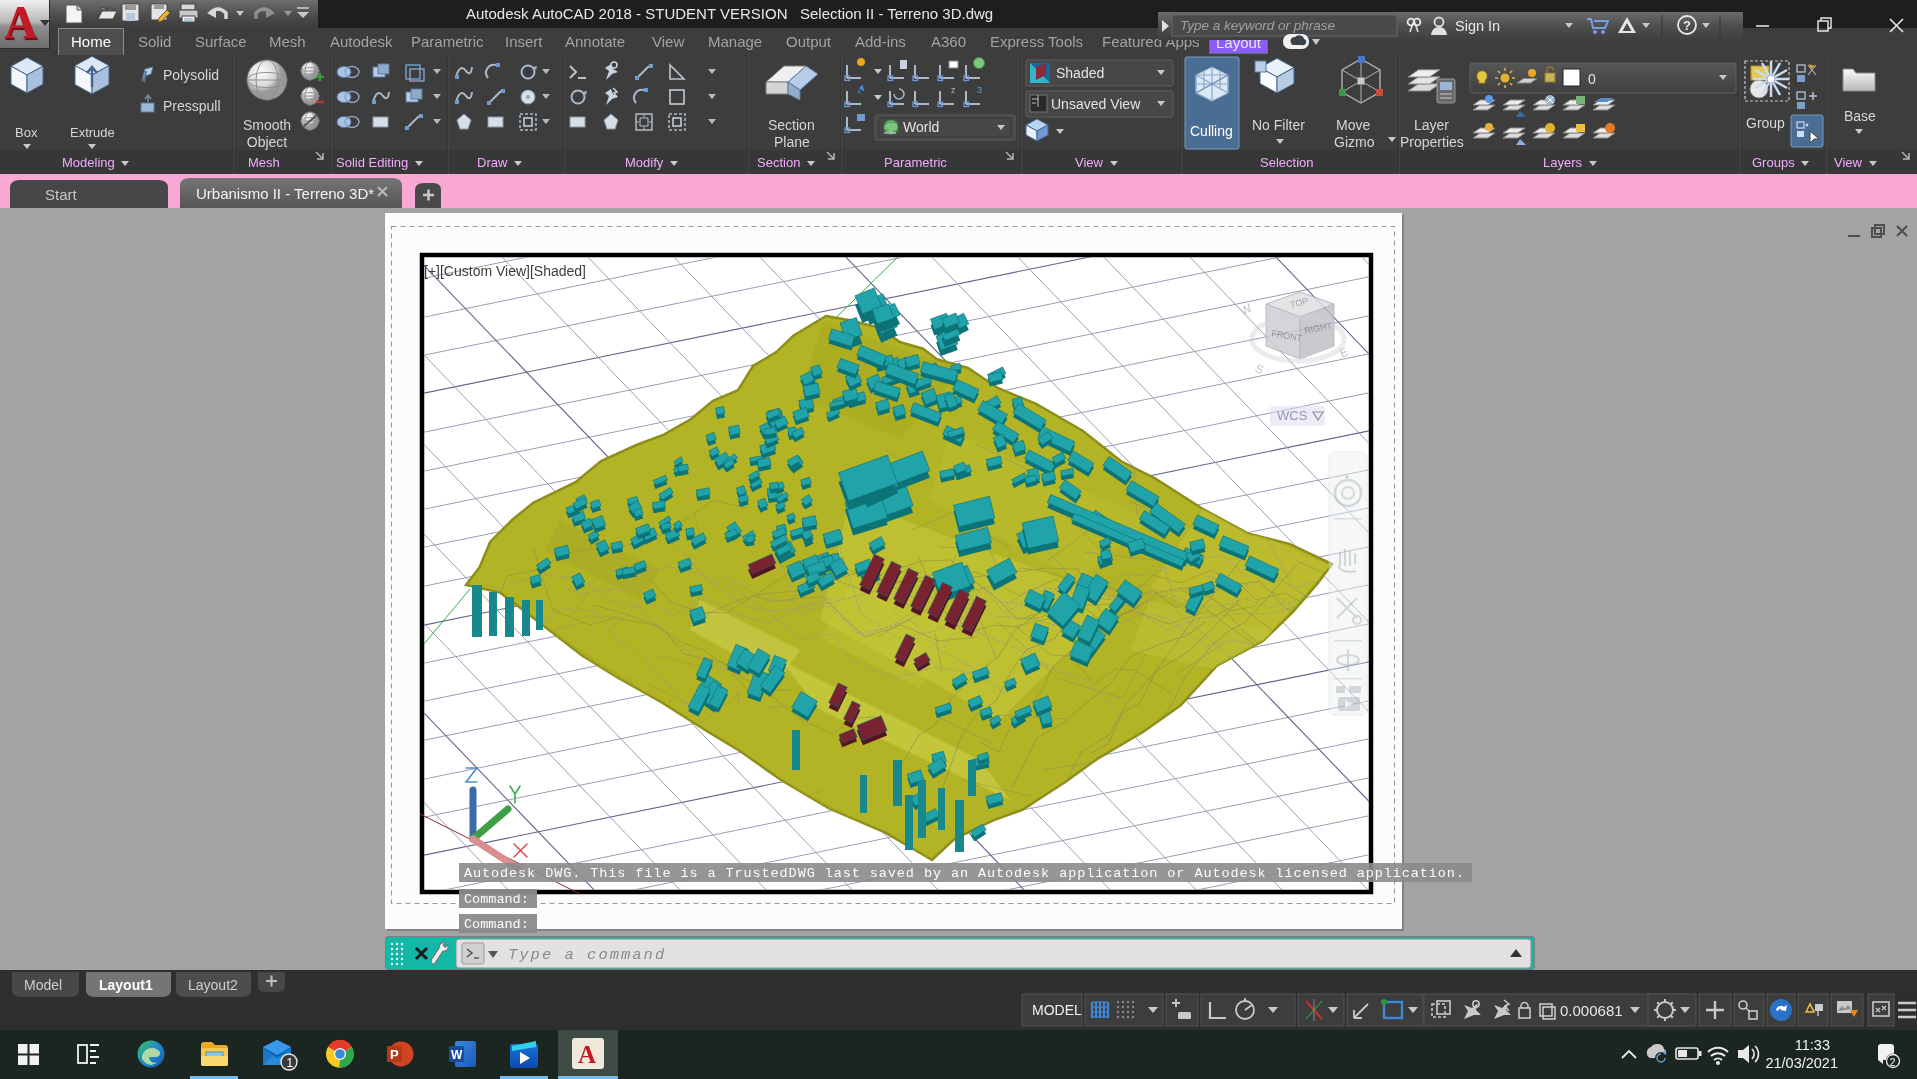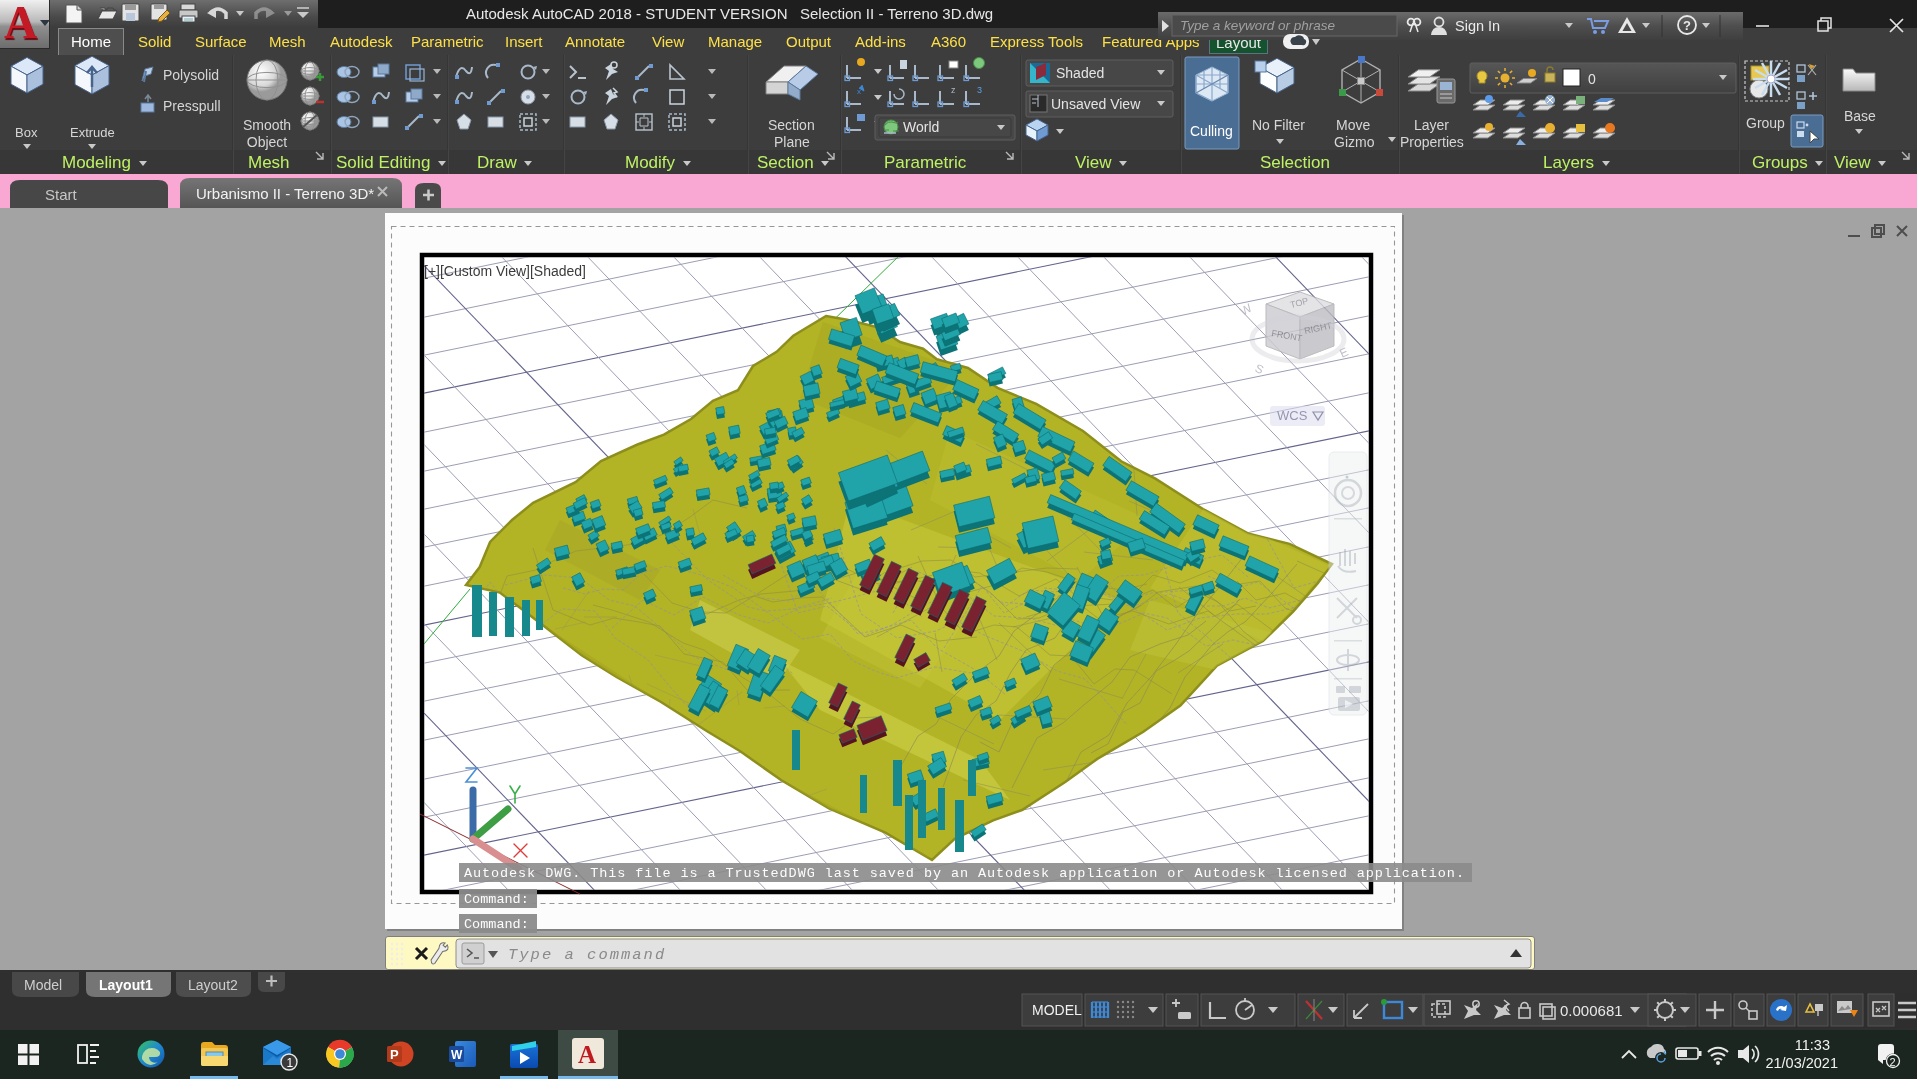--- a/index.html
+++ b/index.html
@@ -3,25 +3,25 @@
 html,body{margin:0;padding:0;width:1917px;height:1079px;overflow:hidden;background:#7b7b7b;font-family:"Liberation Sans",sans-serif;}
 *{box-sizing:border-box}
 .abs{position:absolute}
 #titlebar{position:absolute;left:0;top:0;width:1917px;height:28px;background:#1e1e1e;}
 #qat{position:absolute;left:0;top:0;width:318px;height:28px;background:linear-gradient(#6e6e6e,#4a4a4a 60%,#3c3c3c);}
 #logo{position:absolute;left:0;top:0;width:50px;height:49px;background:linear-gradient(#f0f0f0,#b9b9b9 45%,#8f8f8f 55%,#6d6d6d);border-right:1px solid #2a2a2a;border-bottom:1px solid #2a2a2a;z-index:30}
 #logo .A{position:absolute;left:4px;top:-4px;font-weight:bold;font-size:46px;color:#c41a26;text-shadow:1px 2px 1px #6a0a12;font-family:"Liberation Serif",serif;}
 #logo .dd{position:absolute;left:40px;top:20px;width:0;height:0;border-left:5px solid transparent;border-right:5px solid transparent;border-top:6px solid #2e3740;}
 .ttext{position:absolute;top:5px;font-size:15px;color:#e8e8e8;white-space:nowrap}
 #ribbontabs{position:absolute;left:0;top:28px;width:1917px;height:27px;background:#3d3d3d;}
-.rtab{position:absolute;top:0px;height:27px;font-size:15px;color:#fde047;line-height:27px;white-space:nowrap}
+.rtab{position:absolute;top:0px;height:27px;font-size:15px;color:#a3a3a3;line-height:27px;white-space:nowrap}
 #hometab{position:absolute;left:58px;top:0;width:66px;height:27px;background:#4e4e4e;border:1px solid #8a8a8a;border-bottom:none;color:#fff;font-size:15px;line-height:26px;text-align:center}
-#layouttab{position:absolute;left:1209px;top:3px;width:59px;height:23px;border:1px solid #5d7183;background:#14532d;color:#e8e8e8;font-size:15px;line-height:21px;text-align:center}
+#layouttab{position:absolute;left:1209px;top:3px;width:59px;height:23px;border:1px solid #5d7183;background:#8b5cf6;color:#e8e8e8;font-size:15px;line-height:21px;text-align:center}
 #ribbon{position:absolute;left:0;top:55px;width:1917px;height:119px;background:#3d3d3d;}
-#ribbon .plabel{position:absolute;top:97px;height:22px;font-size:17px;color:#bef264;line-height:22px;white-space:nowrap}
+#ribbon .plabel{position:absolute;top:97px;height:22px;font-size:13px;color:#f0abfc;line-height:22px;white-space:nowrap}
 #ribbon .psep{position:absolute;top:0;width:2px;height:119px;background:linear-gradient(90deg,#2e2e2e,#4c4c4c)}
 .dna{width:0;height:0;border-left:4px solid transparent;border-right:4px solid transparent;border-top:5px solid #c9c9c9;display:inline-block;vertical-align:middle;margin-left:3px}
 #filetabs{position:absolute;left:0;top:174px;width:1917px;height:34px;background:#f9a8d4;}
 #canvas{position:absolute;left:0;top:208px;width:1917px;height:762px;background:#a3a3a3;}
 #darkstrip{position:absolute;left:0;top:970px;width:1917px;height:62px;background:#2f2f2f;}
 #statusbar{position:absolute;left:1020px;top:993px;height:35px;}
 #taskbar{position:absolute;left:0;top:1030px;width:1917px;height:49px;background:#1c2620;}
 </style></head><body>
 <div id="titlebar">
  <div id="qat"></div>
@@ -1334,21 +1334,21 @@
         <text x="464" y="720" fill="#fdfdfd">Command:</text>
       </g>
       <g stroke="#4e4e4e" stroke-width="2" fill="none">
         <line x1="1848" y1="28" x2="1860" y2="28"></line>
         <rect x="1872" y="20" width="9" height="9"></rect>
         <rect x="1875" y="17" width="9" height="9"></rect>
         <path d="M1897,18 l10,10 m0,-10 l-10,10"></path>
       </g>
     </svg>
 </div>
-<div id="cmdbar" style="position:absolute;left:385px;top:936px;width:1150px;height:34px;background:#fef9c3;border:1px solid #7e7e7e;border-radius:3px;">
+<div id="cmdbar" style="position:absolute;left:385px;top:936px;width:1150px;height:34px;background:#14b8a6;border:1px solid #7e7e7e;border-radius:3px;">
  <svg class="abs" style="left:0;top:0" width="1150" height="34">
   <g fill="#ededed">
         <circle cx="6" cy="7" r="1.2"></circle>
         <circle cx="11" cy="7" r="1.2"></circle>
         <circle cx="16" cy="7" r="1.2"></circle>
         <circle cx="6" cy="12" r="1.2"></circle>
         <circle cx="11" cy="12" r="1.2"></circle>
         <circle cx="16" cy="12" r="1.2"></circle>
         <circle cx="6" cy="17" r="1.2"></circle>
         <circle cx="11" cy="17" r="1.2"></circle>

